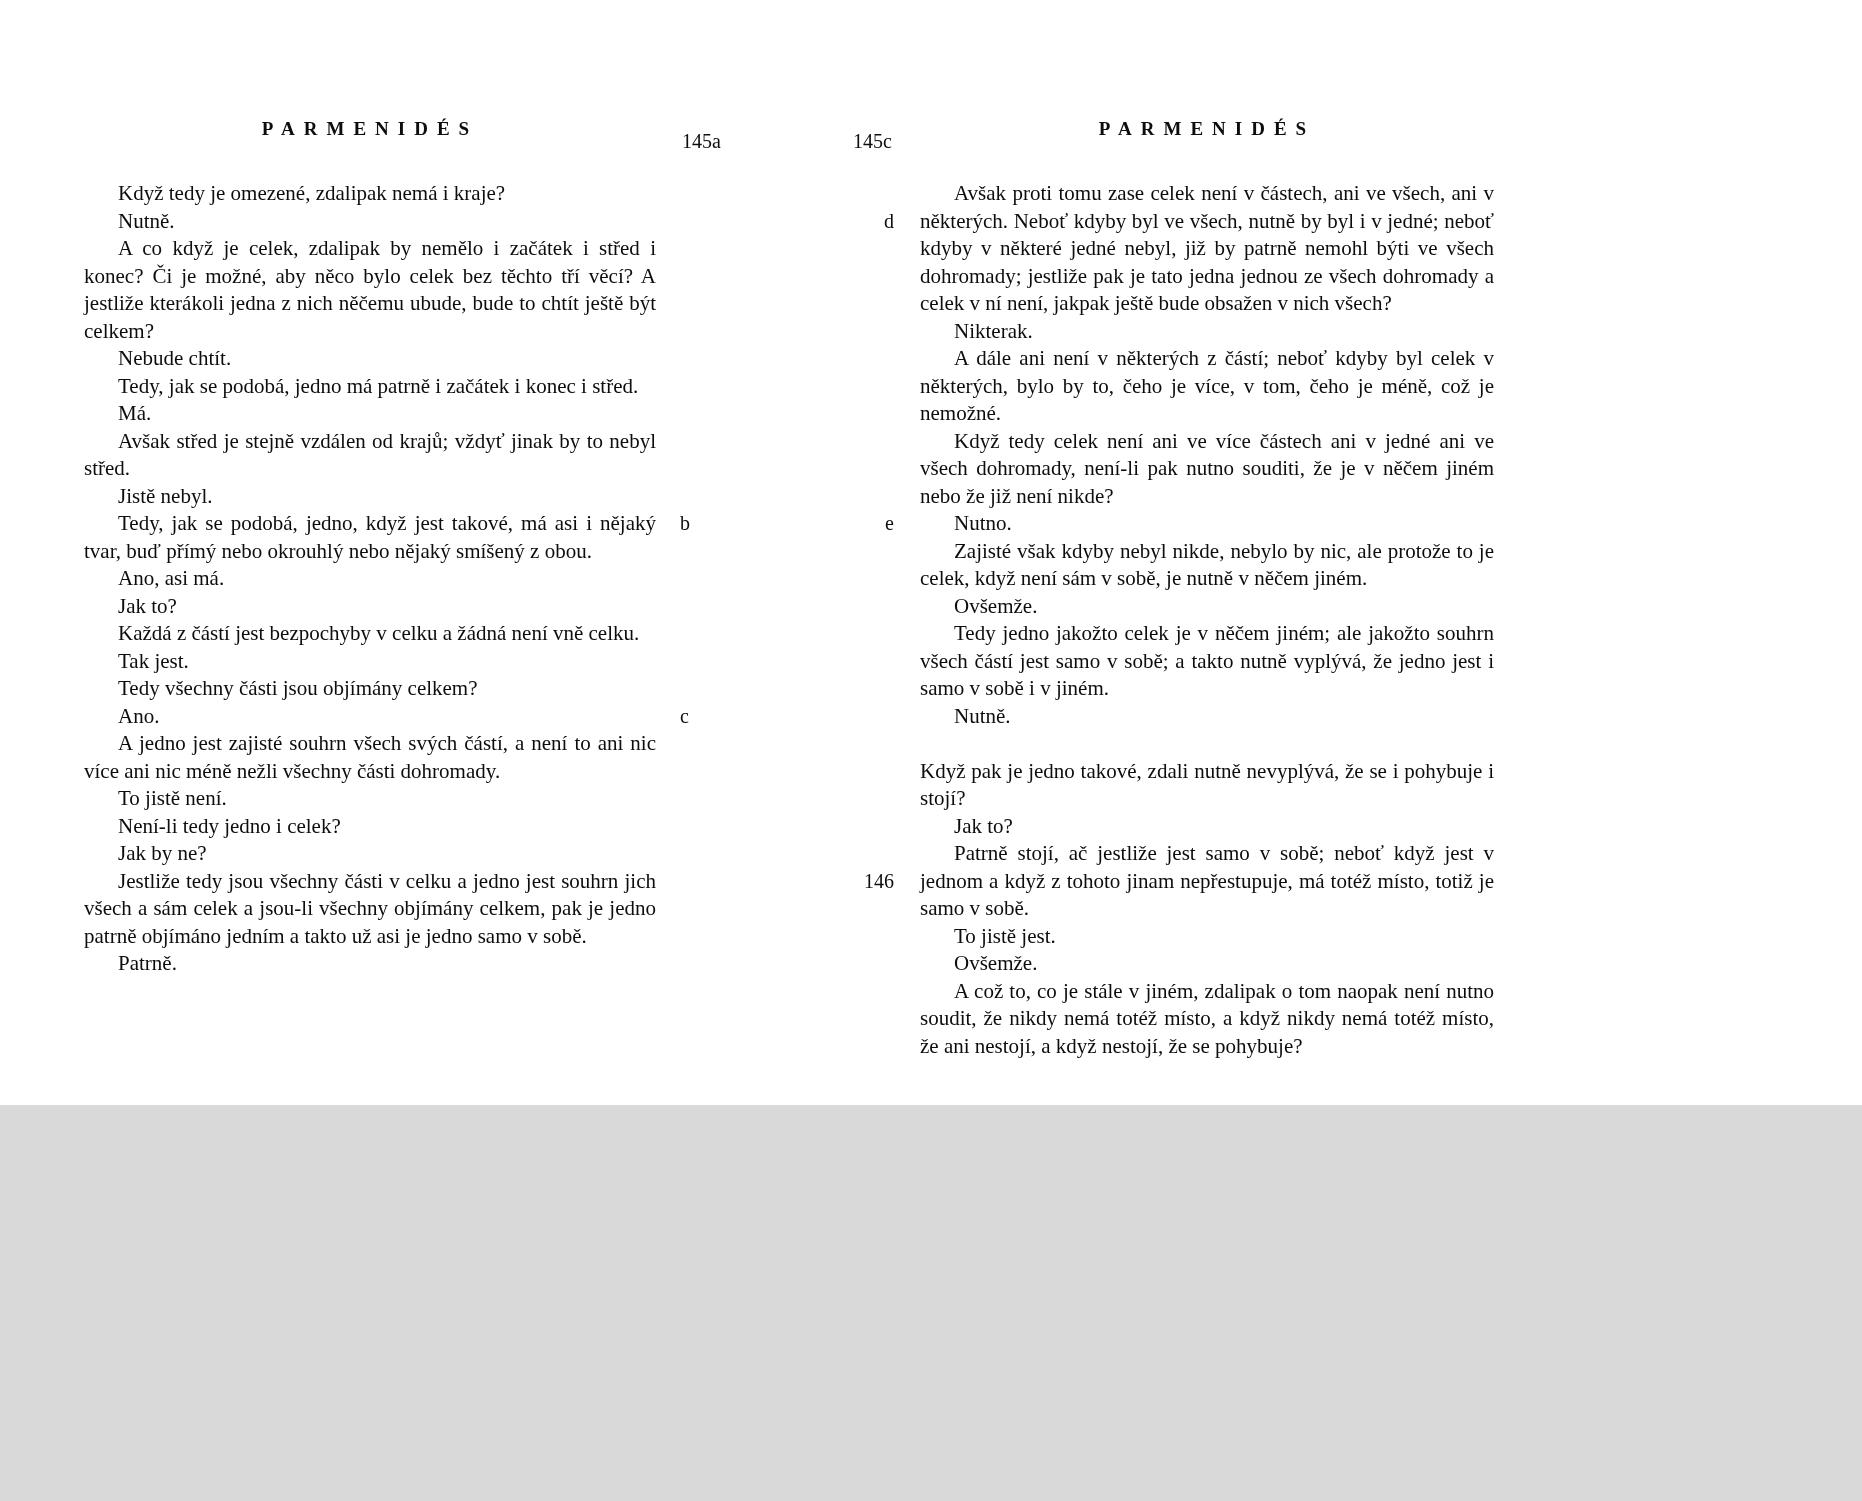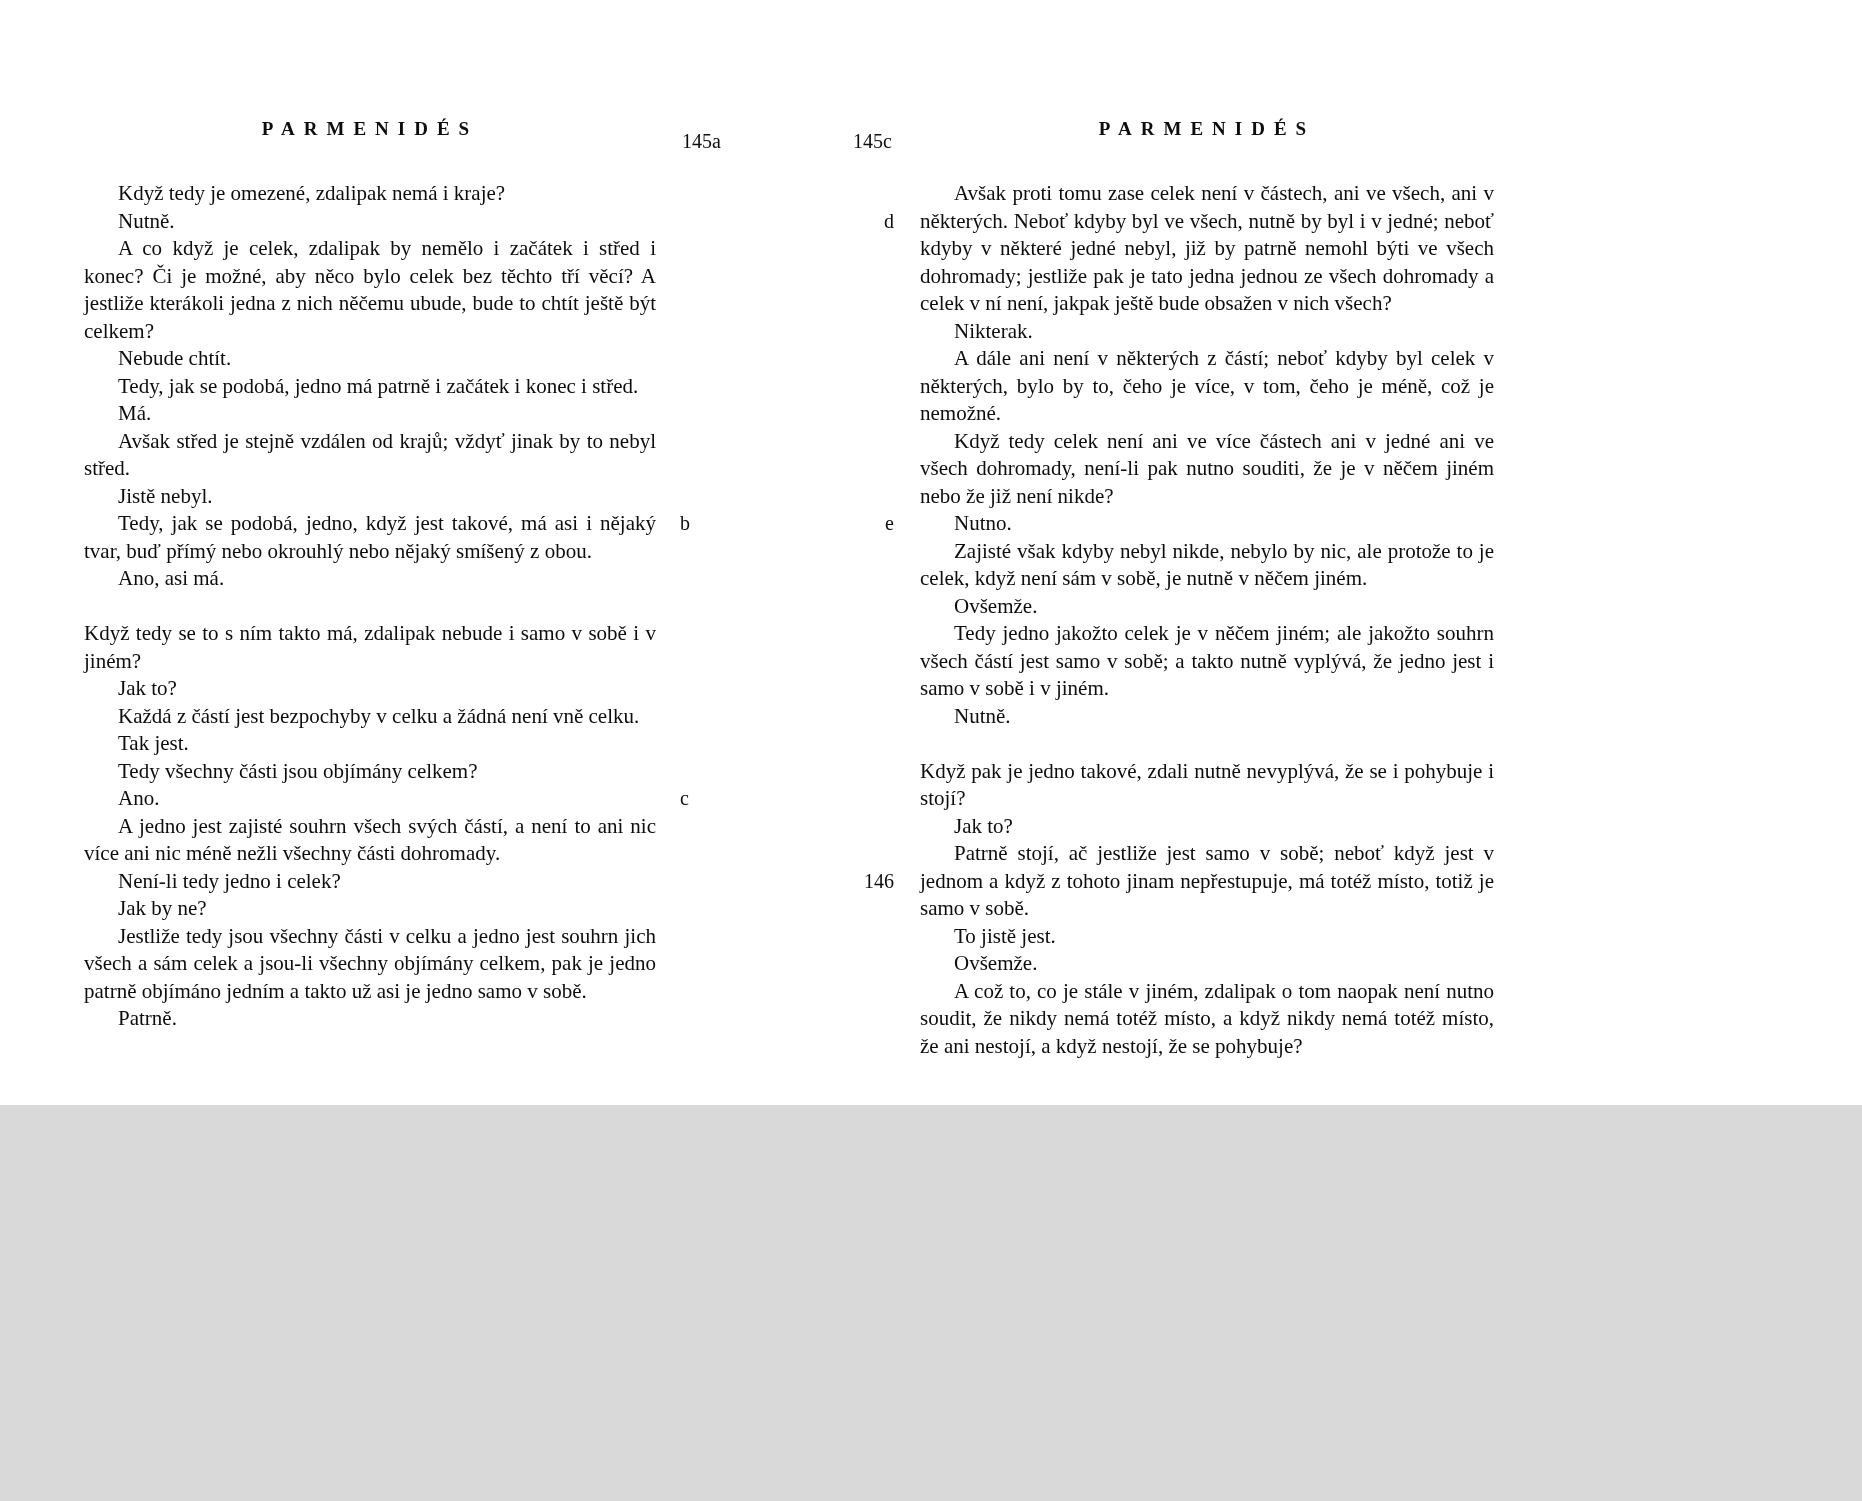--- a/index.html
+++ b/index.html
@@ -98,41 +98,41 @@
         <div class="para-wrap">
           <p class="para">Jistě nebyl.</p>
         </div>
         <div class="para-wrap">
           <p class="para">Tedy, jak se podobá, jedno, když jest takové, má asi i nějaký tvar, buď přímý nebo okrouhlý nebo nějaký smíšený z obou.</p>
           <span class="margin-note" style="top: 0px;">b</span>
         </div>
         <div class="para-wrap">
           <p class="para">Ano, asi má.</p>
         </div>
-        <div class="para-wrap space-before">
-          <p class="para flush">Když tedy se to s ním takto má, zdalipak nebude i samo v sobě i v jiném?</p>
-        </div>
         <div class="para-wrap">
           <p class="para">Jak to?</p>
         </div>
         <div class="para-wrap">
           <p class="para">Každá z částí jest bezpochyby v celku a žádná není vně celku.</p>
         </div>
         <div class="para-wrap">
           <p class="para">Tak jest.</p>
         </div>
         <div class="para-wrap">
           <p class="para">Tedy všechny části jsou objímány celkem?</p>
         </div>
         <div class="para-wrap">
           <p class="para">Ano.</p>
           <span class="margin-note" style="top: 0px;">c</span>
         </div>
         <div class="para-wrap">
           <p class="para">A jedno jest zajisté souhrn všech svých částí, a není to ani nic více ani nic méně nežli všechny části dohromady.</p>
+        </div>
+        <div class="para-wrap">
+          <p class="para">To jistě není.</p>
         </div>
         <div class="para-wrap">
           <p class="para">Není-li tedy jedno i celek?</p>
         </div>
         <div class="para-wrap">
           <p class="para">Jak by ne?</p>
         </div>
         <div class="para-wrap">
           <p class="para">Jestliže tedy jsou všechny části v celku a jedno jest souhrn jich všech a sám celek a jsou-li všechny objímány celkem, pak je jedno patrně objímáno jedním a takto už asi je jedno samo v sobě.</p>
         </div>

